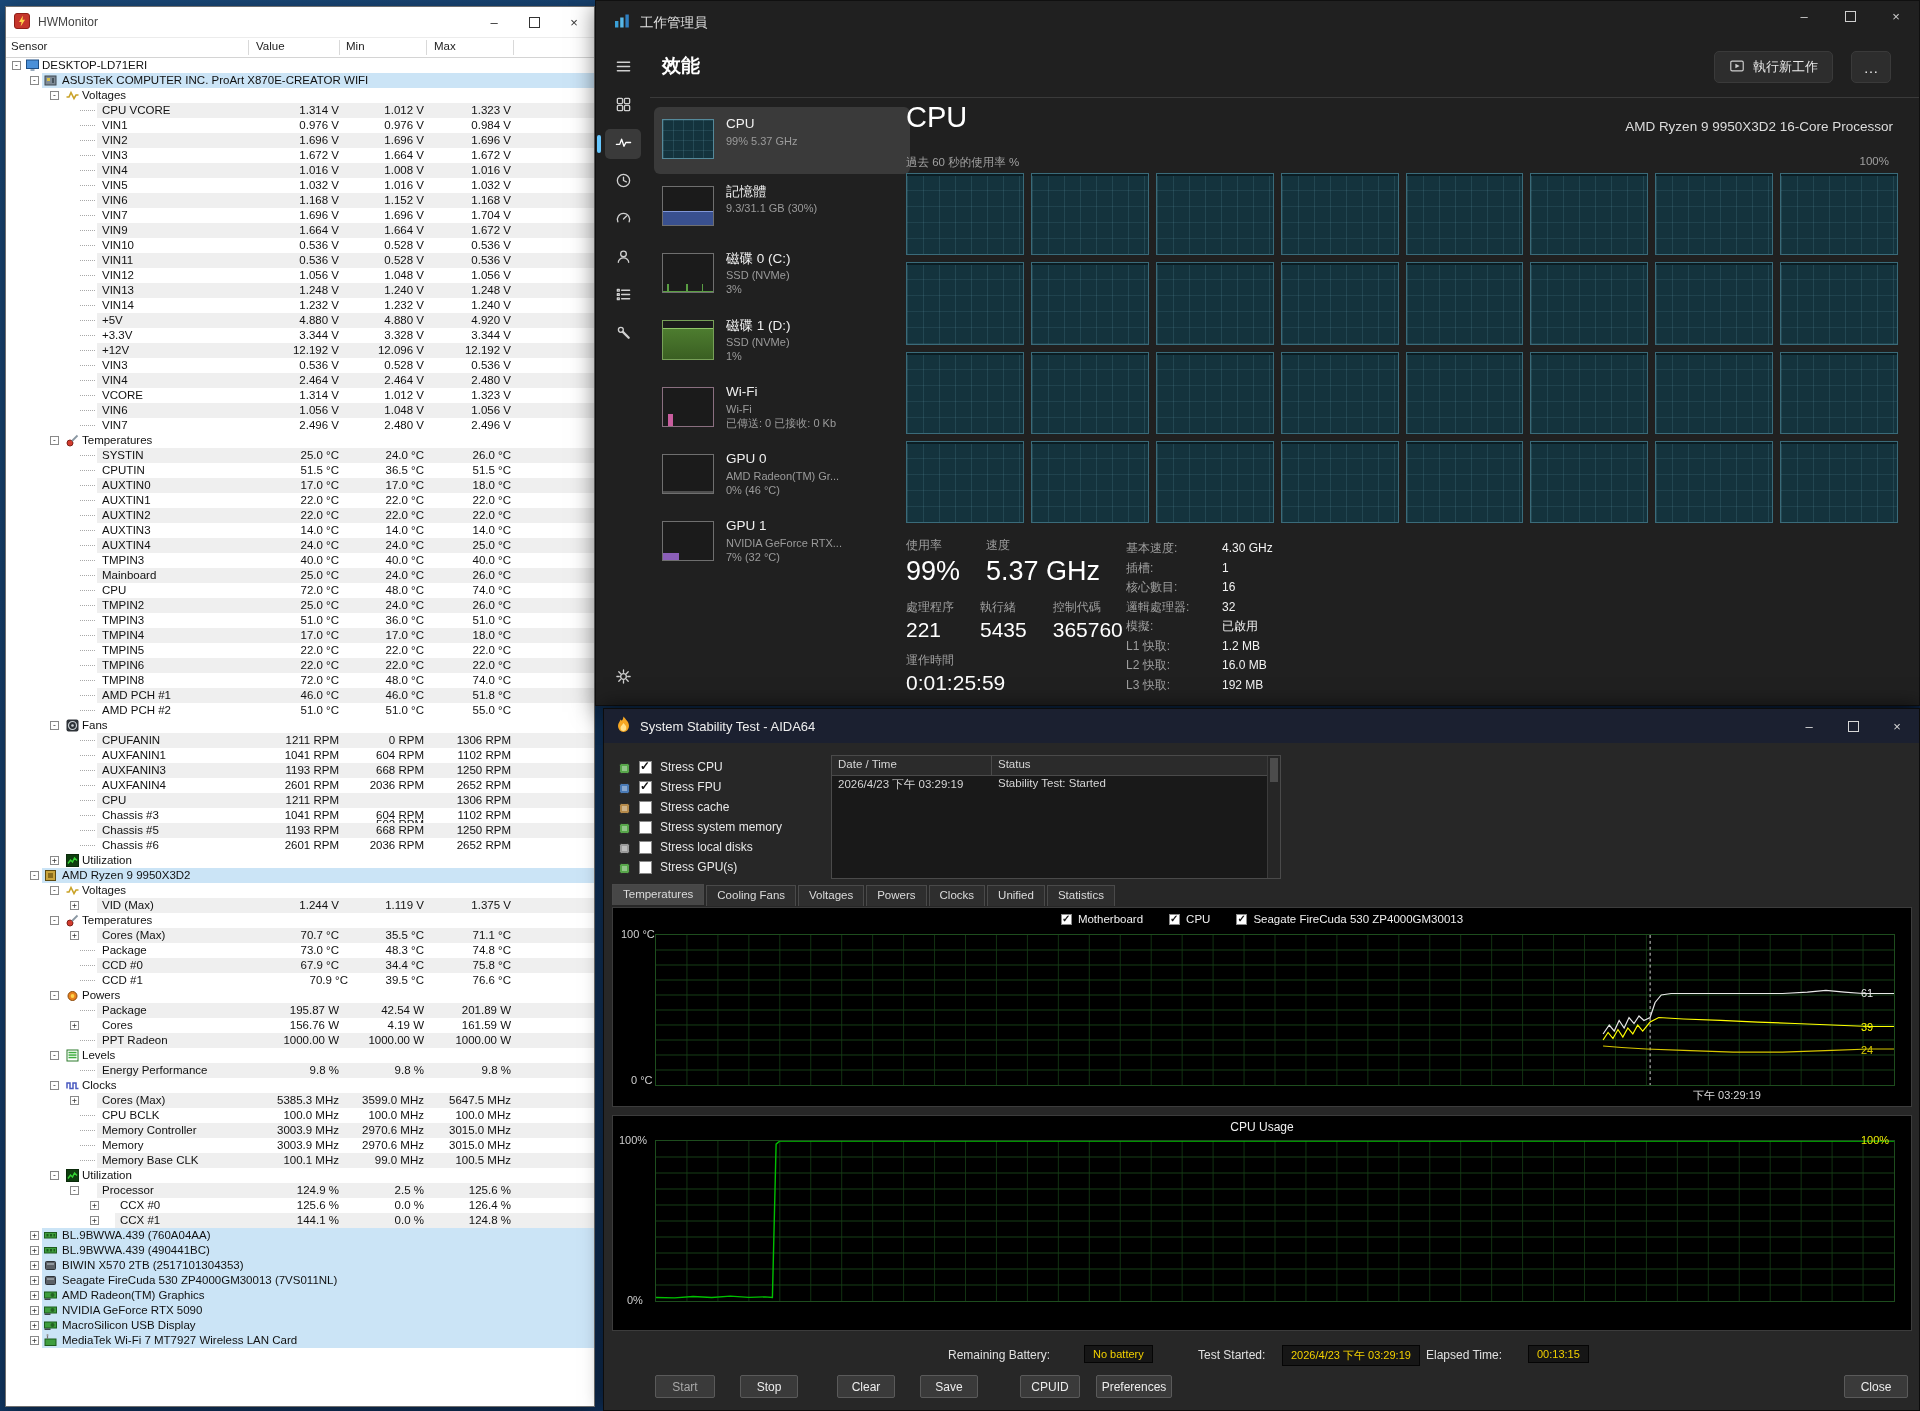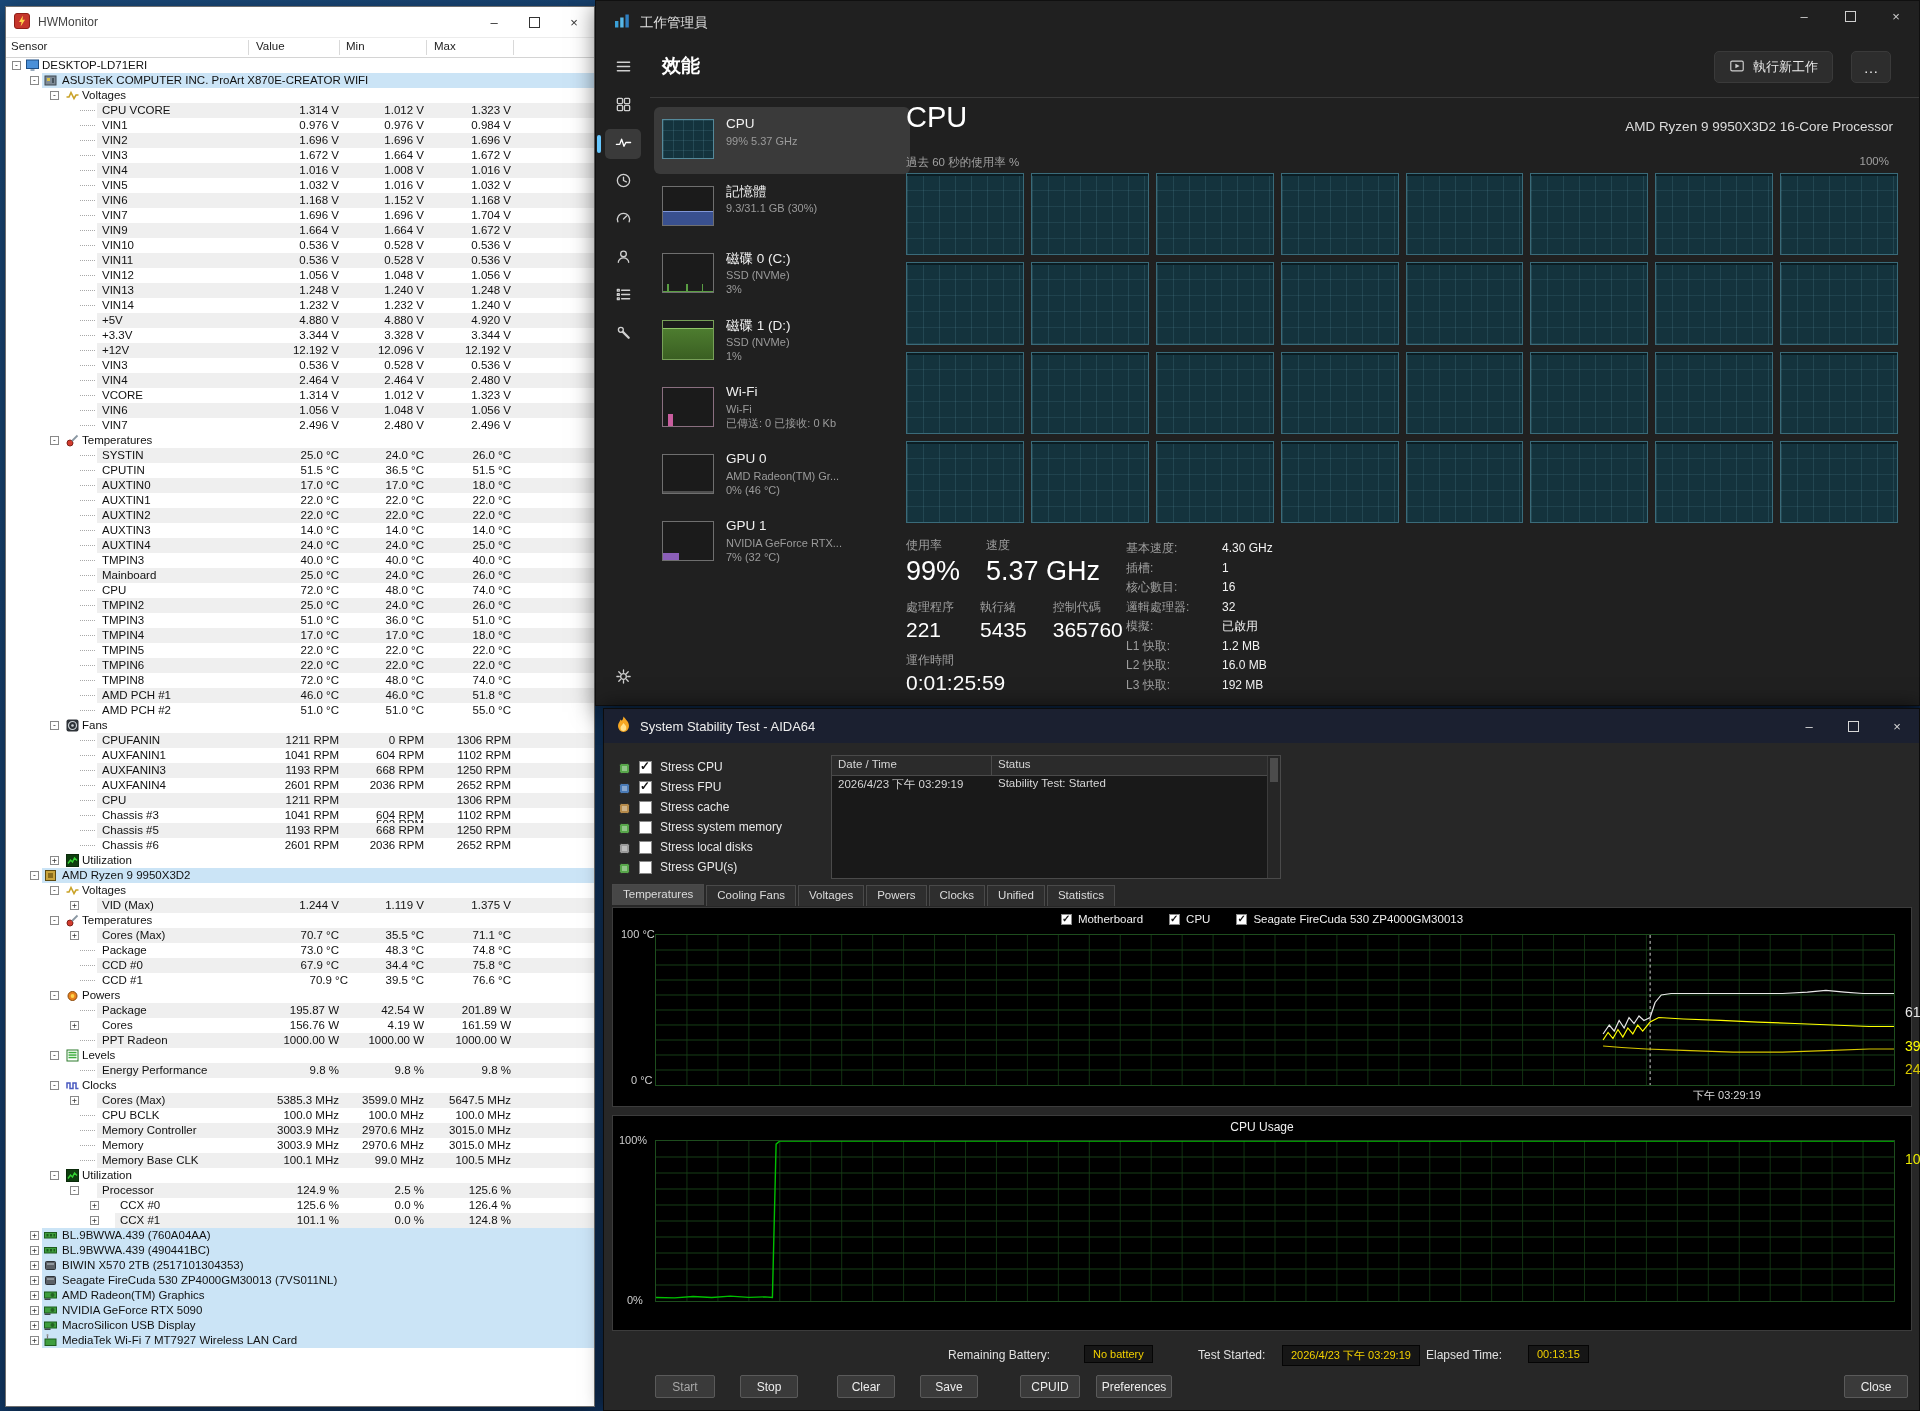--- a/index.html
+++ b/index.html
@@ -136,21 +136,21 @@
   #usage-frame{top:406px;width:1300px;height:216px;}
   .legend{position:absolute;top:5px;left:0;right:0;display:flex;justify-content:center;gap:26px;align-items:center;}
   .legend-item{display:flex;align-items:center;gap:6px;}
   .legend .acb{width:11px;height:11px;}
   .legend .acb.checked::after{font-size:10px;top:-2px;}
   .legend-label{font-size:11.5px;color:#f0f0f0;white-space:nowrap;}
   .plot{position:absolute;left:42px;border:1px solid #1e4d1e;box-sizing:border-box;}
   #temp-plot{top:26px;width:1240px;height:152px;}
   #usage-plot{top:24px;width:1240px;height:162px;}
   .axis-label{position:absolute;font-size:11px;color:#cfcfcf;}
-  .rval{position:absolute;left:1292px;font-size:14px;margin-top:17px;}
+  .rval{position:absolute;left:1248px;font-size:11px;}
   .chart-title{position:absolute;top:4px;left:0;right:0;text-align:center;font-size:12px;color:#f0f0f0;}
   .time-label{position:absolute;left:1080px;bottom:3px;font-size:11px;color:#d8d8d8;}
   .astatus-label{position:absolute;top:639px;font-size:12px;color:#e0e0e0;white-space:nowrap;}
   .valbox{position:absolute;top:636px;background:#161616;border:1px solid #050505;color:#f2d000;
     font-size:11px;padding:2px 8px;white-space:nowrap;}
   .abtn{position:absolute;top:666px;height:23px;background:#3a3a3a;border:1px solid #5a5a5a;
     border-radius:2px;color:#ececec;font-size:12px;display:flex;align-items:center;justify-content:center;
     box-sizing:border-box;}
   .abtn.dim{color:#a8a8a8;}
 </style>
@@ -799,21 +799,21 @@
           <span class="exp" style="left: 84px;">+</span>
           <span class="hw-label" style="left: 114px;">CCX #0</span>
           <span class="cval" style="left: 245px; width: 88px;">125.6 %</span>
           <span class="cval" style="left: 338px; width: 80px;">0.0 %</span>
           <span class="cval" style="left: 423px; width: 82px;">126.4 %</span>
         </div>
         <div class="hw-row">
           <span class="hw-bg stripe" style="left: 109px;"></span>
           <span class="exp" style="left: 84px;">+</span>
           <span class="hw-label" style="left: 114px;">CCX #1</span>
-          <span class="cval" style="left: 245px; width: 88px;">101.1 %</span>
+          <span class="cval" style="left: 245px; width: 88px;">144.1 %</span>
           <span class="cval" style="left: 338px; width: 80px;">0.0 %</span>
           <span class="cval" style="left: 423px; width: 82px;">124.8 %</span>
         </div>
         <div class="hw-row">
           <span class="hw-bg hl" style="left: 36px;"></span>
           <span class="exp" style="left: 24px;">+</span>
           <span class="ic" style="left: 38px;">
             <svg width="13" height="13" viewBox="0 0 13 13">
               <rect x="0.5" y="3.5" width="12" height="5.5" fill="#3f9e3f" stroke="#1d5c1d"></rect>
               <rect x="2.5" y="5" width="2" height="2.5" fill="#1d5c1d"></rect>

